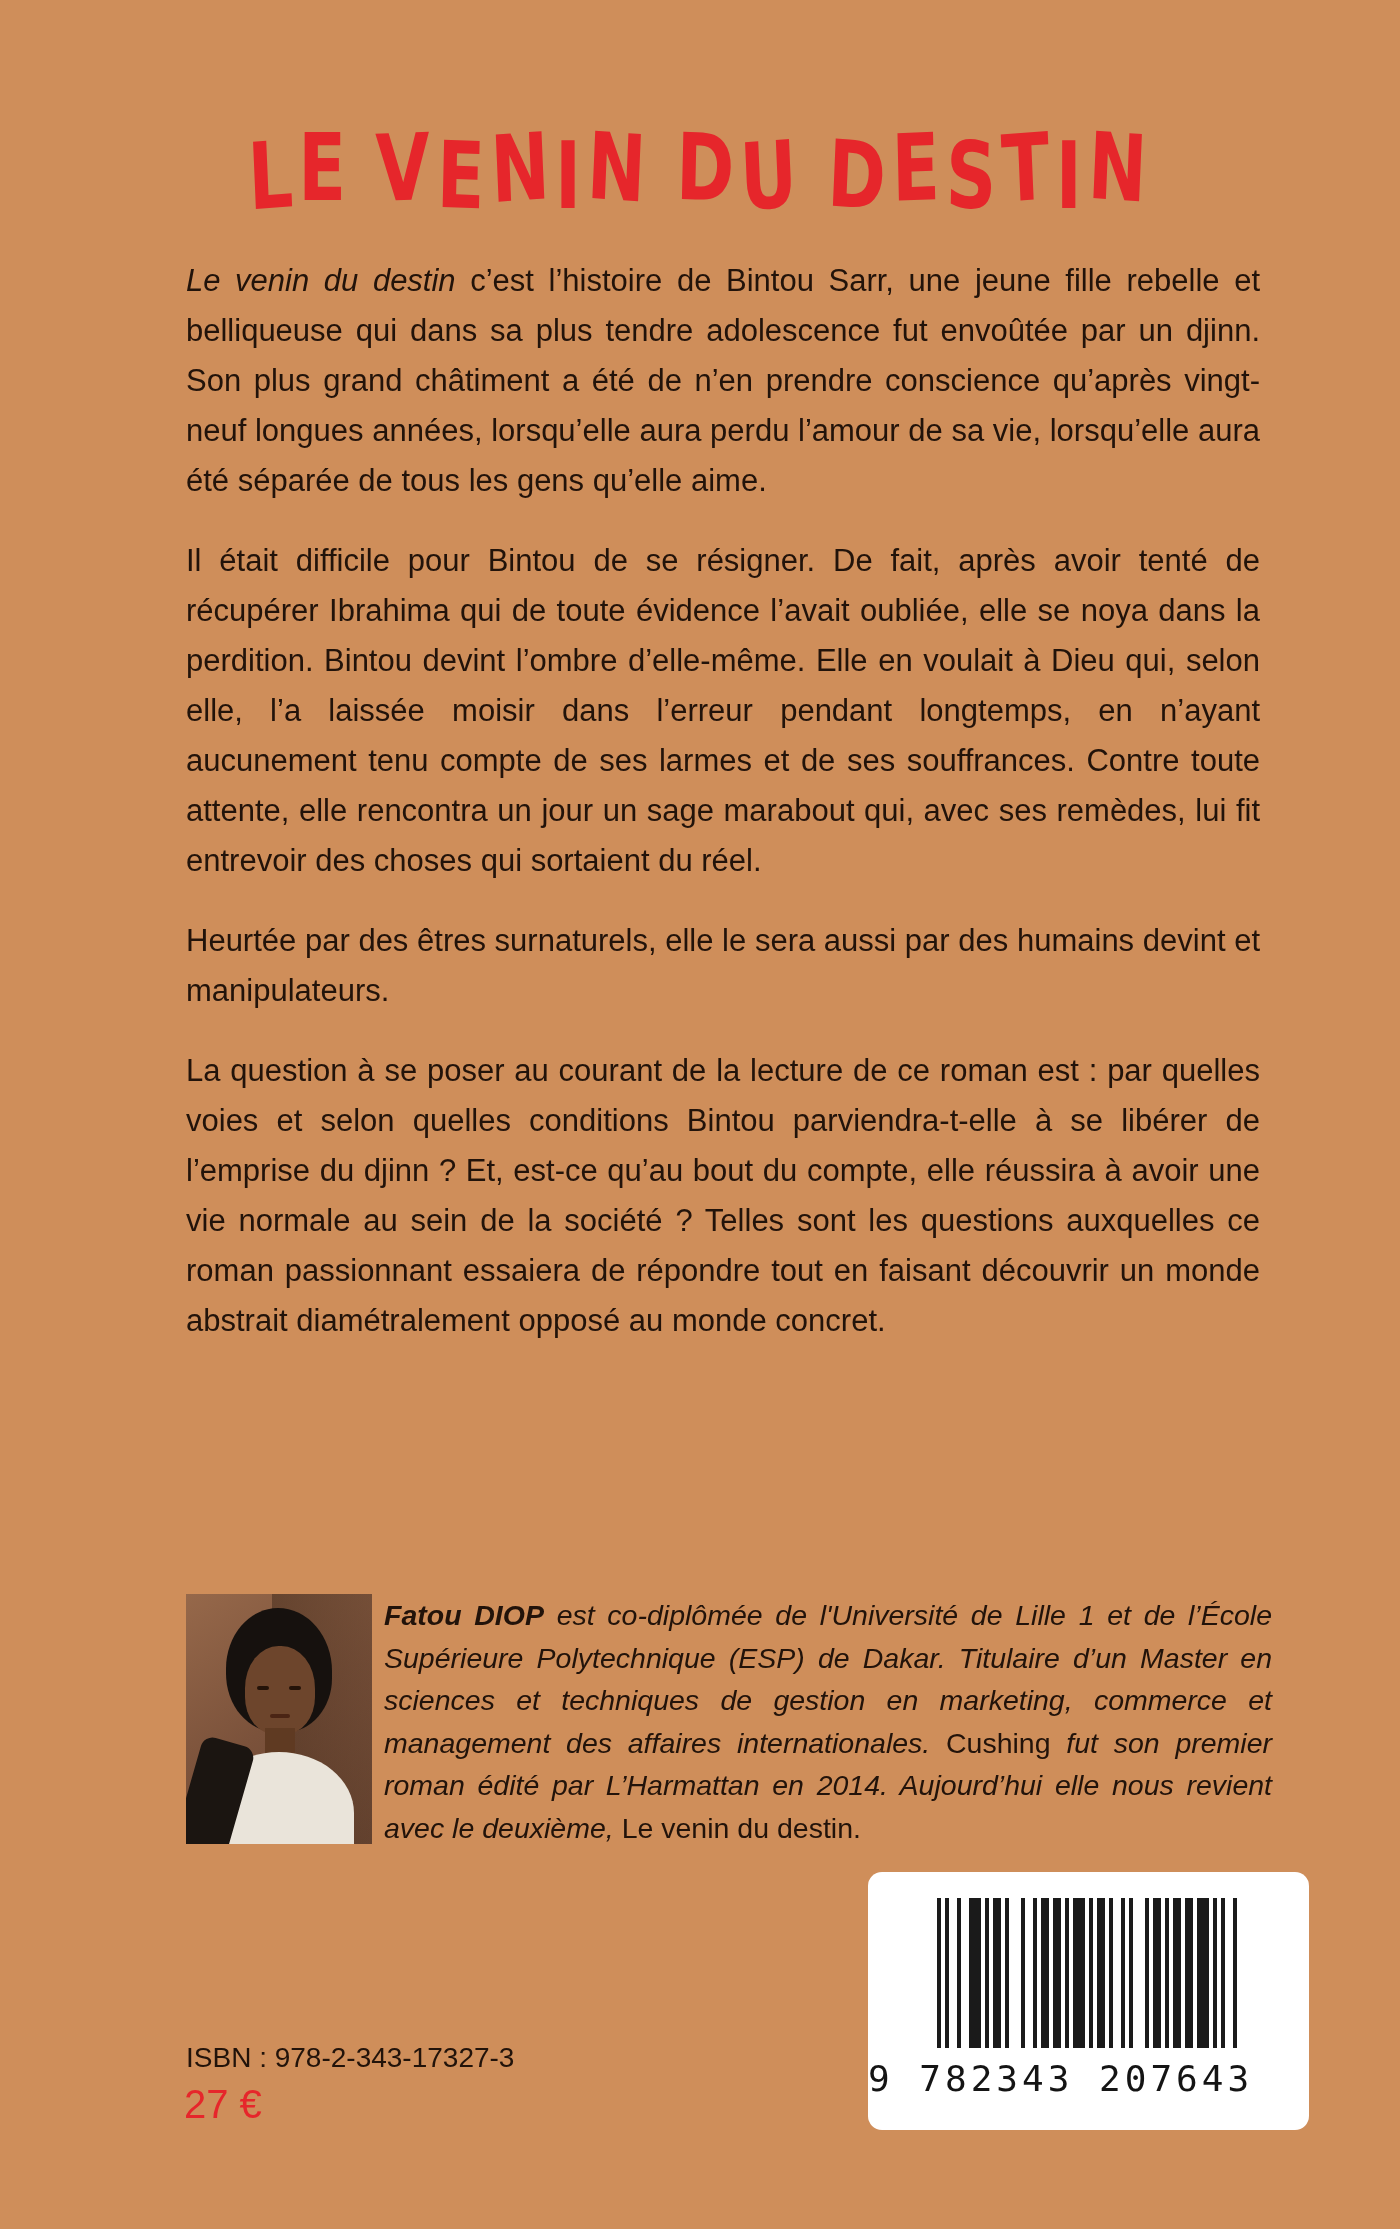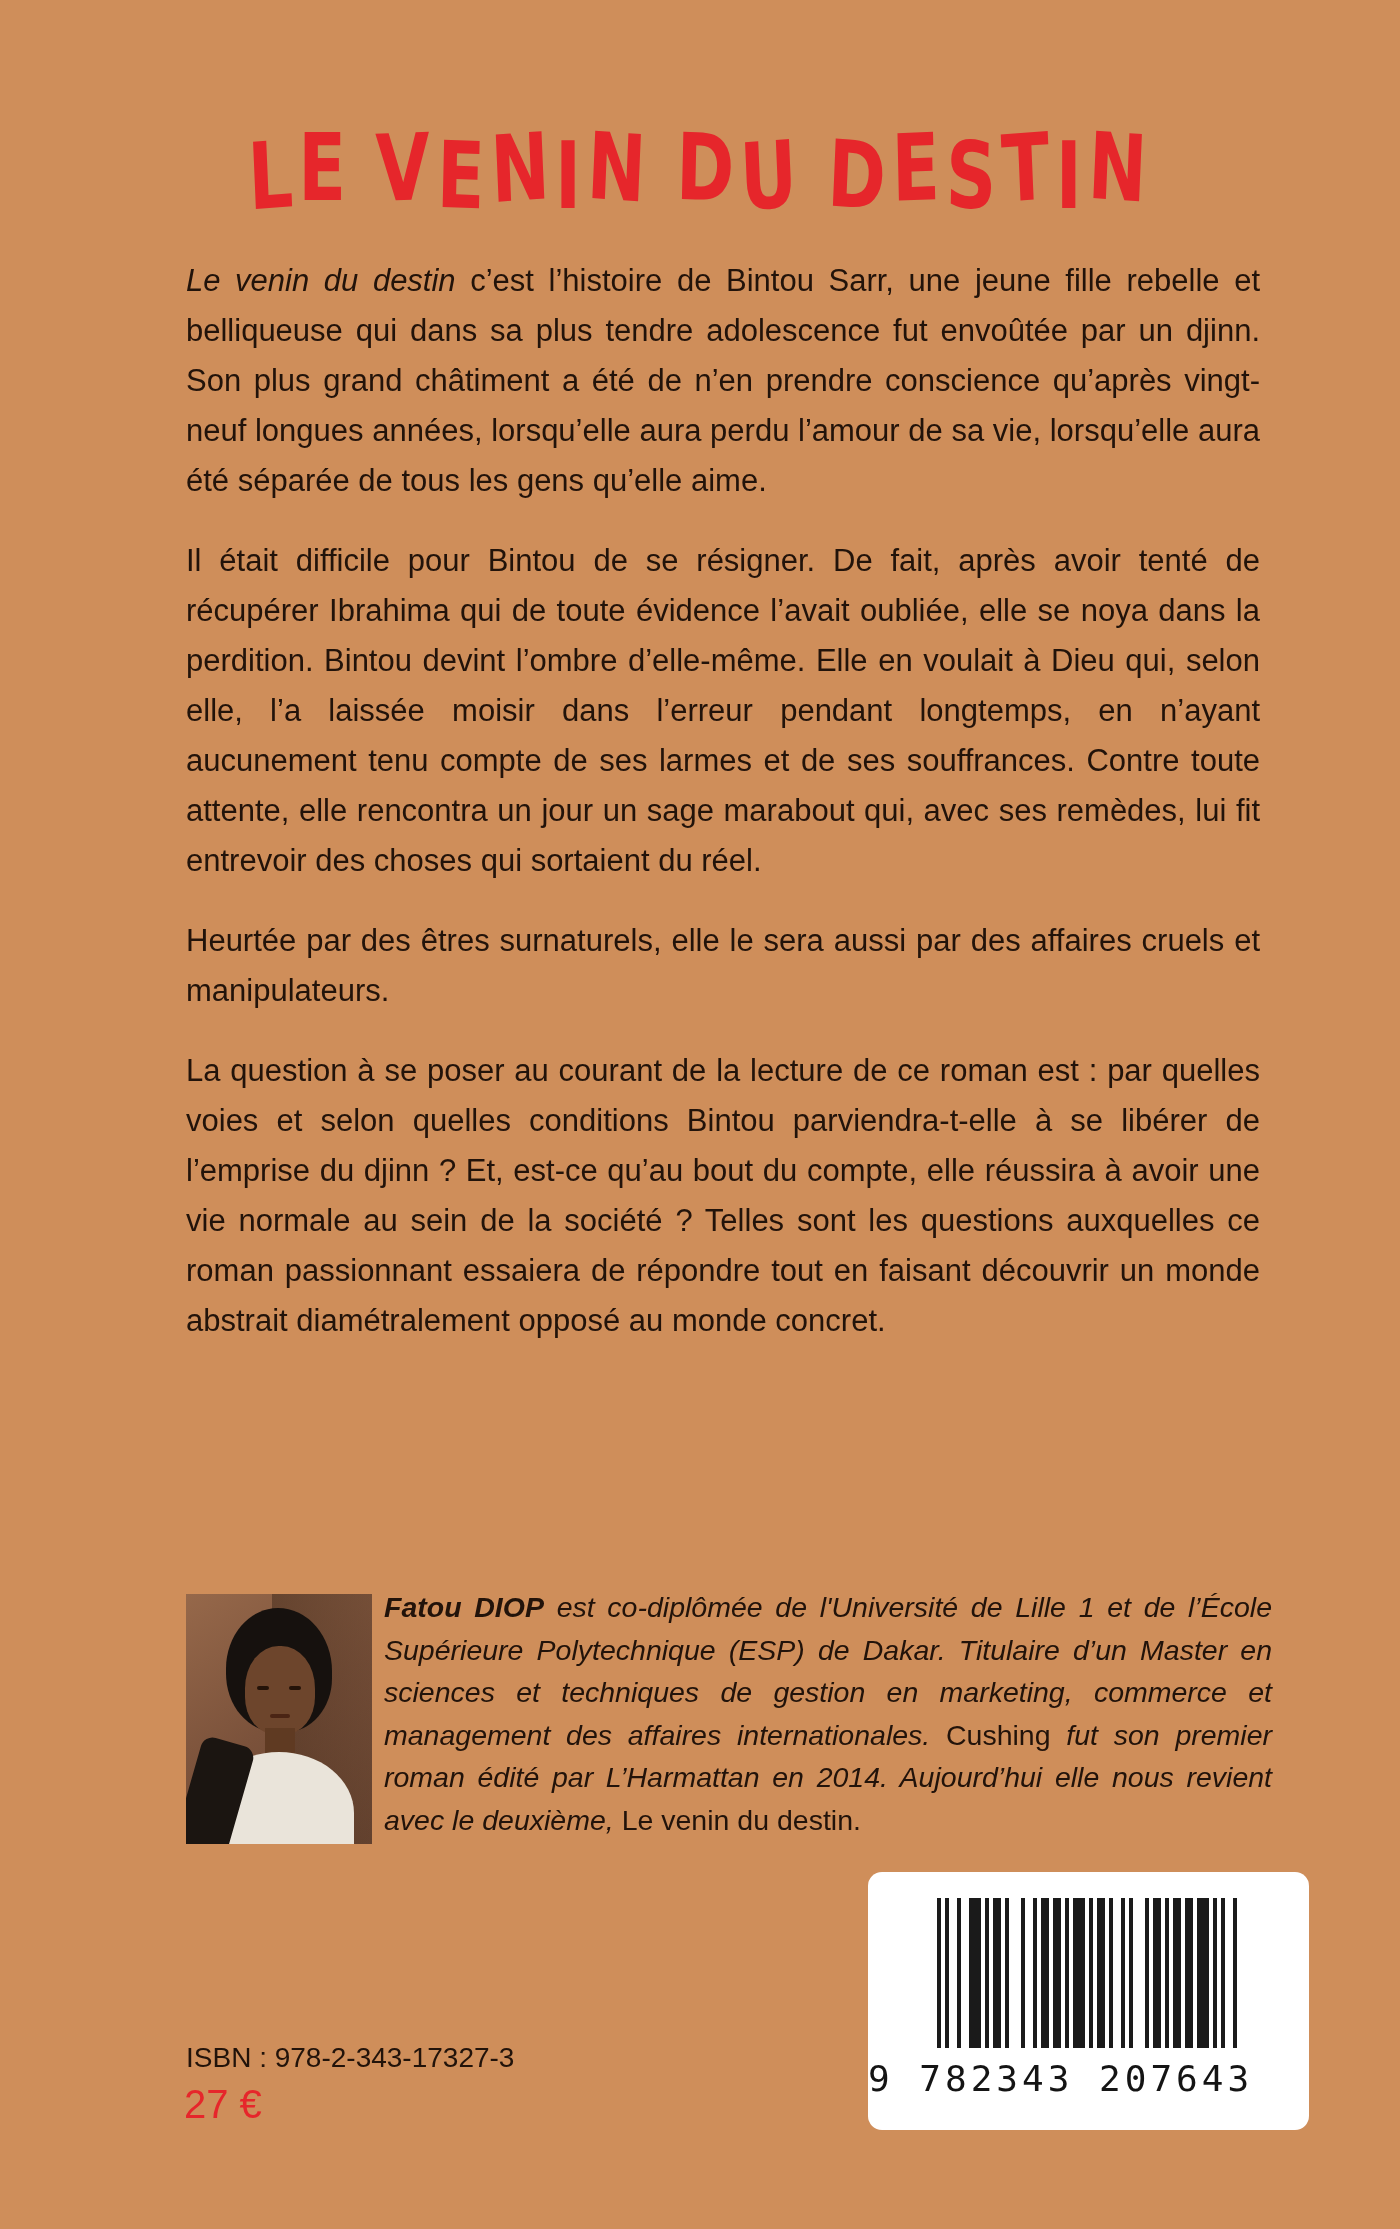--- a/index.html
+++ b/index.html
@@ -51,21 +51,21 @@
     background:#6d452c;border-radius:48% 48% 42% 42%;}
   .ph-eye{position:absolute;width:12px;height:4px;background:#241309;border-radius:2px;top:92px;}
   .ph-eye.l{left:71px}.ph-eye.r{left:103px}
   .ph-mouth{position:absolute;left:84px;top:120px;width:20px;height:4px;background:#4a2414;border-radius:2px;}
   .ph-neck{position:absolute;left:79px;top:134px;width:30px;height:28px;background:#5f3a22;}
   .ph-shirt{position:absolute;left:18px;top:158px;width:150px;height:96px;
     background:#eae4da;border-radius:55% 55% 0 0/70% 70% 0 0;}
   .ph-scarf{position:absolute;left:2px;top:146px;width:54px;height:110px;
     background:#1b1511;transform:rotate(16deg);border-radius:12px;}
   .bio-text{
-    margin:0 0 0 198px;
+    margin:8px 0 0 198px;
     font-size:28.5px;line-height:42.5px;
     text-align:justify;font-style:italic;
   }
   .bio-name{font-weight:bold;}
   .upright{font-style:normal;}
   
   .credits{position:absolute;left:186px;top:1925px;font-size:27px;line-height:39px;}
   .isbn{position:absolute;left:186px;top:2042px;font-size:28px;}
   .price{position:absolute;left:184px;top:2082px;font-size:40px;color:var(--red);}
   
@@ -87,21 +87,21 @@
 </head>
 <body>
 
 <div class="cover">
 
   <h1 class="title"><span style="display: inline-block; transform: rotate(-3.2deg) translateY(3px);">L</span><span style="display: inline-block; transform: rotate(0deg) translateY(-3px);">E</span><span style="display: inline-block; width: 0.35em; transform: rotate(3.2deg) translateY(3px);">&nbsp;</span><span style="display: inline-block; transform: rotate(-1.6deg) translateY(-3px);">V</span><span style="display: inline-block; transform: rotate(1.6deg) translateY(3px);">E</span><span style="display: inline-block; transform: rotate(-3.2deg) translateY(-3px);">N</span><span style="display: inline-block; transform: rotate(0deg) translateY(3px);">I</span><span style="display: inline-block; transform: rotate(3.2deg) translateY(-3px);">N</span><span style="display: inline-block; width: 0.35em; transform: rotate(-1.6deg) translateY(3px);">&nbsp;</span><span style="display: inline-block; transform: rotate(1.6deg) translateY(-3px);">D</span><span style="display: inline-block; transform: rotate(-3.2deg) translateY(3px);">U</span><span style="display: inline-block; width: 0.35em; transform: rotate(0deg) translateY(-3px);">&nbsp;</span><span style="display: inline-block; transform: rotate(3.2deg) translateY(3px);">D</span><span style="display: inline-block; transform: rotate(-1.6deg) translateY(-3px);">E</span><span style="display: inline-block; transform: rotate(1.6deg) translateY(3px);">S</span><span style="display: inline-block; transform: rotate(-3.2deg) translateY(-3px);">T</span><span style="display: inline-block; transform: rotate(0deg) translateY(3px);">I</span><span style="display: inline-block; transform: rotate(3.2deg) translateY(-3px);">N</span></h1>
 
   <div class="body-text">
     <p><span class="italic">Le venin du destin</span><span> c’est l’histoire de Bintou Sarr, une jeune fille rebelle et belliqueuse qui dans sa plus tendre adolescence fut envoûtée par un djinn. Son plus grand châtiment a été de n’en prendre conscience qu’après vingt-neuf longues années, lorsqu’elle aura perdu l’amour de sa vie, lorsqu’elle aura été séparée de tous les gens qu’elle aime.</span></p>
     <p>Il était difficile pour Bintou de se résigner. De fait, après avoir tenté de récupérer Ibrahima qui de toute évidence l’avait oubliée, elle se noya dans la perdition. Bintou devint l’ombre d’elle-même. Elle en voulait à Dieu qui, selon elle, l’a laissée moisir dans l’erreur pendant longtemps, en n’ayant aucunement tenu compte de ses larmes et de ses souffrances. Contre toute attente, elle rencontra un jour un sage marabout qui, avec ses remèdes, lui fit entrevoir des choses qui sortaient du réel.</p>
-    <p>Heurtée par des êtres surnaturels, elle le sera aussi par des affaires cruels et manipulateurs.</p>
+    <p>Heurtée par des êtres surnaturels, elle le sera aussi par des humains devint et manipulateurs.</p>
     <p>La question à se poser au courant de la lecture de ce roman est : par quelles voies et selon quelles conditions Bintou parviendra-t-elle à se libérer de l’emprise du djinn ? Et, est-ce qu’au bout du compte, elle réussira à avoir une vie normale au sein de la société ? Telles sont les questions auxquelles ce roman passionnant essaiera de répondre tout en faisant découvrir un monde abstrait diamétralement opposé au monde concret.</p>
   </div>
 
   <div class="bio-section">
     <div class="photo">
       <div class="ph-bg"></div>
       <div class="ph-wrap"></div>
       <div class="ph-face"></div>
       <div class="ph-eye l"></div>
       <div class="ph-eye r"></div>

